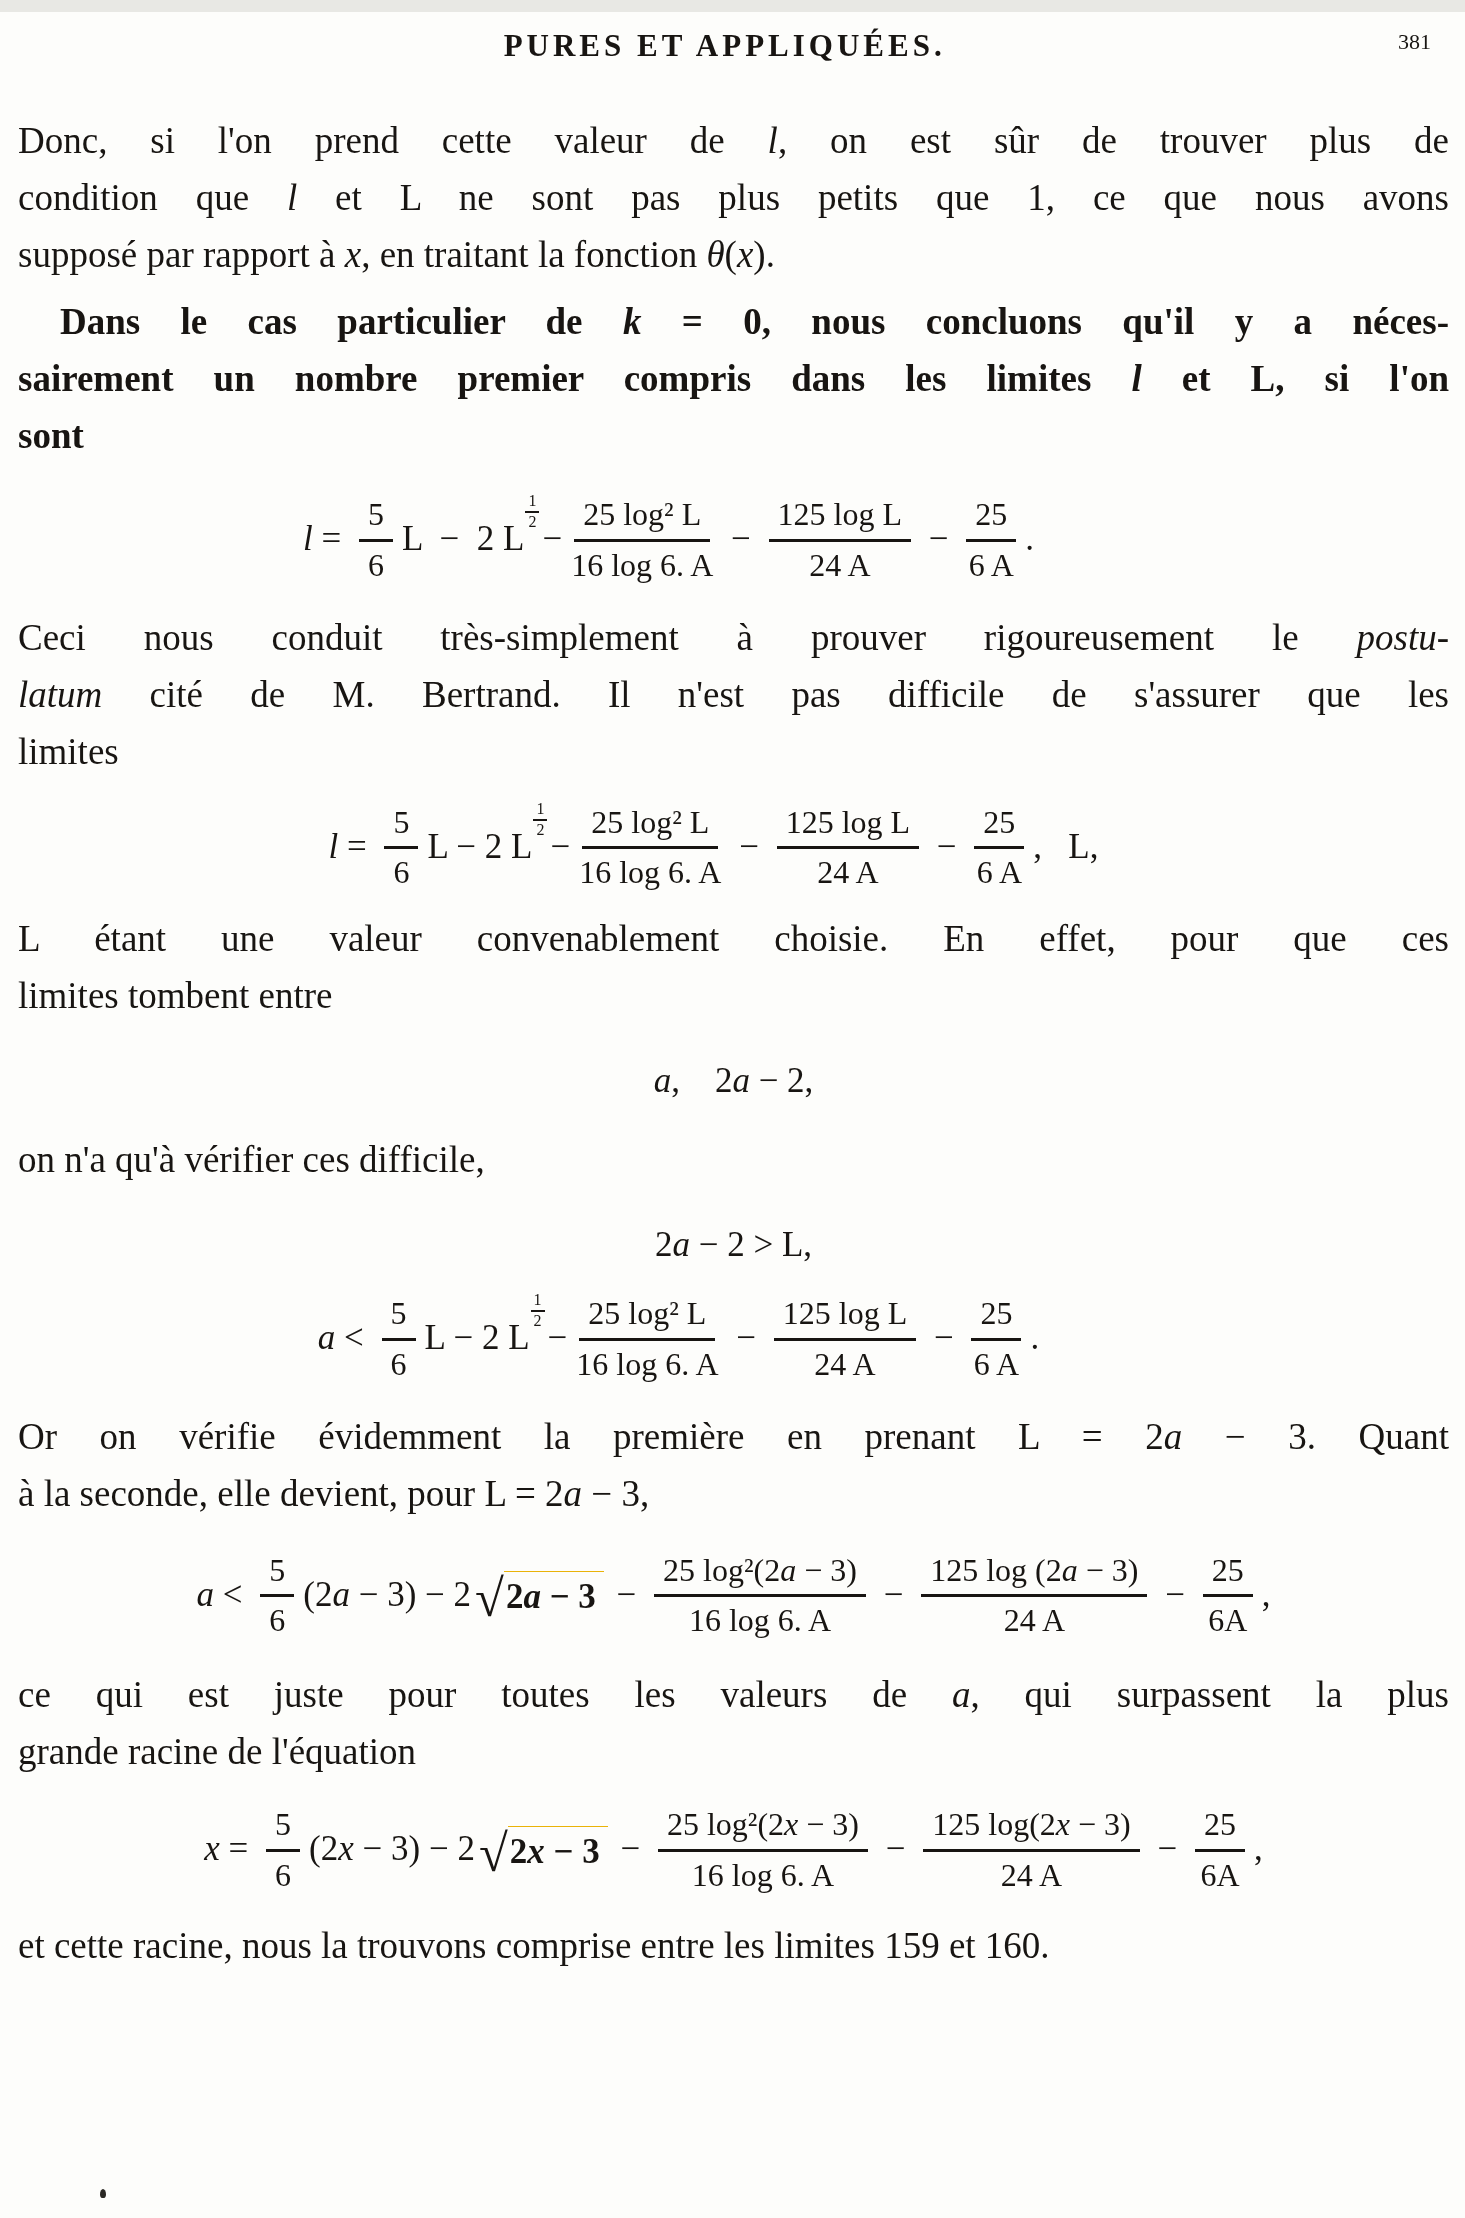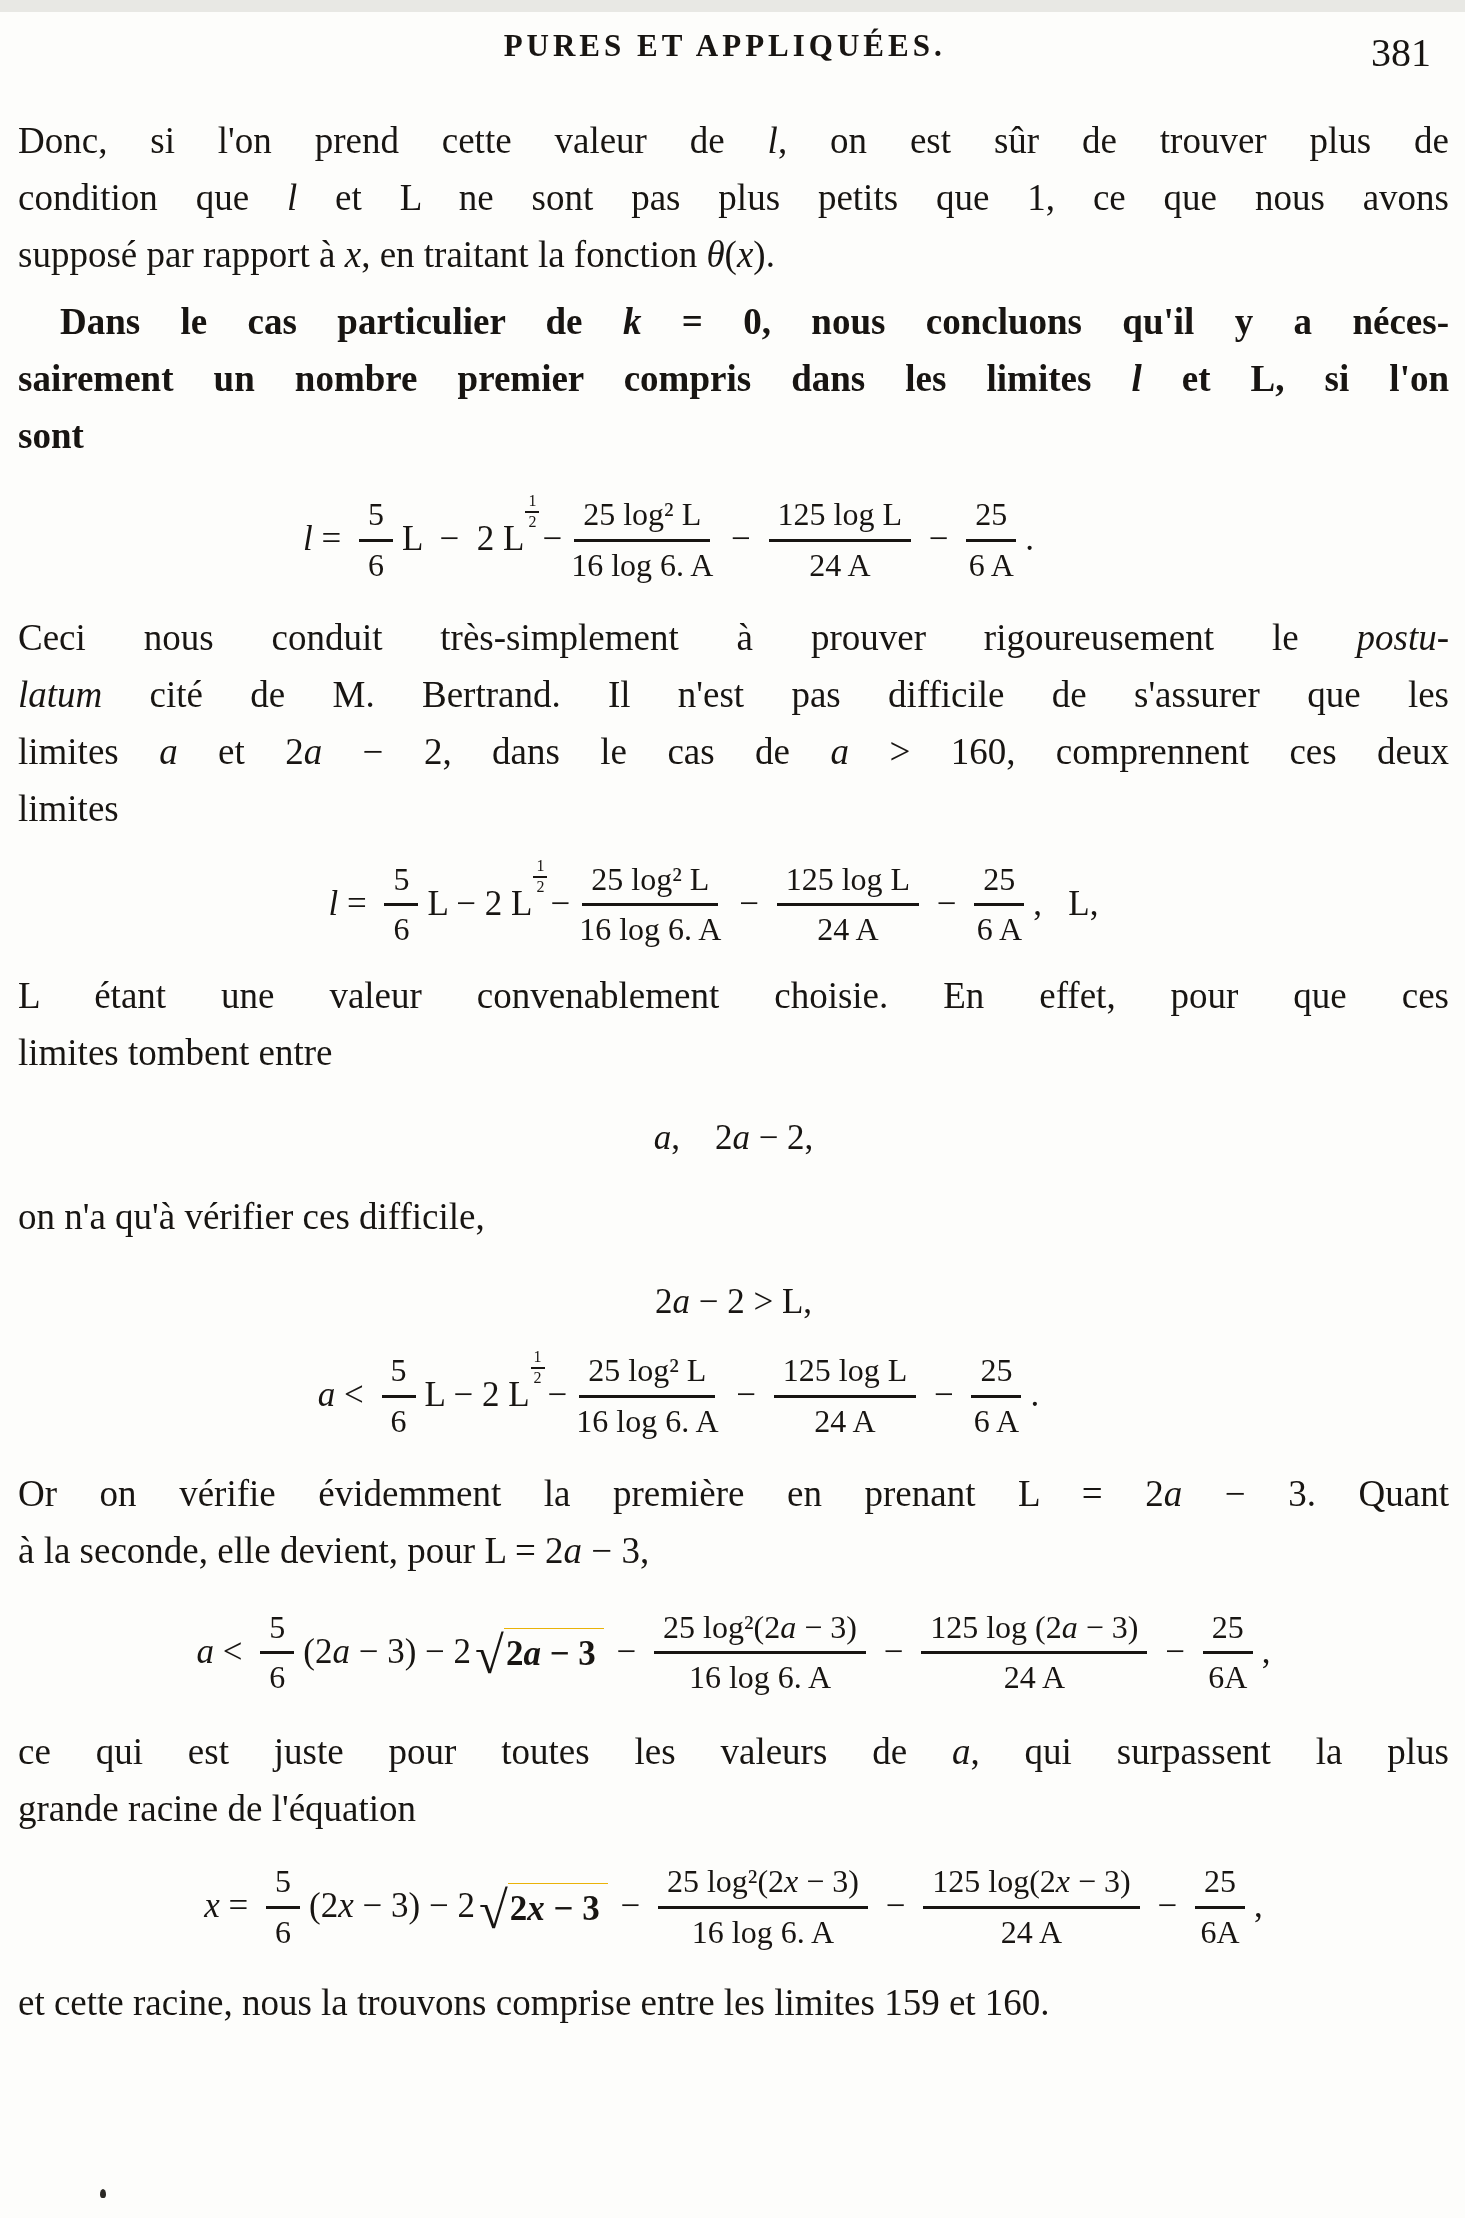--- a/index.html
+++ b/index.html
@@ -9,21 +9,21 @@
     background:#fdfdfb;color:#181512;
     font-family:"Liberation Serif","DejaVu Serif",serif;
     padding:16px 16px 0 18px;
   }
   
   .hdr{position:relative;height:52px;margin-bottom:30px;}
   .running-title{
     position:absolute;left:50%;transform:translateX(-52%);
     font-size:31px;font-weight:700;letter-spacing:4px;white-space:pre;
   }
-  .page-number{position:absolute;right:18px;top:1px;font-size:40px;}
+  .page-number{position:absolute;right:18px;top:1px;font-size:22px;}
   
   .para{font-size:37px;}
   .line{
     height:57px;line-height:57px;
     text-align:justify;text-align-last:justify;
   }
   .line.last{text-align:right;text-align-last:left;}
   .line.indent{text-indent:42px;}
   
   .display{
@@ -75,21 +75,20 @@
       <div class="line indent">Dans le cas particulier de <i>k</i> = 0, nous concluons qu'il y a néces-</div>
       <div class="line">sairement un nombre premier compris dans les limites <i>l</i> et L, si l'on</div>
       <div class="line last">sont</div>
     </section>
 
   <div class="formula" style="margin:30px 130px 24px 0;"><span class="ftxt"><i>l</i> = </span><span class="frac"><span class="num">5</span><span class="den">6</span></span><span class="ftxt">L  −  2 L</span><span class="supfrac"><span class="num">1</span><span class="den">2</span></span><span class="ftxt">−</span><span class="frac"><span class="num">25 log² L</span><span class="den">16 log 6. A</span></span><span class="ftxt"> − </span><span class="frac"><span class="num">125 log L</span><span class="den">24 A</span></span><span class="ftxt"> − </span><span class="frac"><span class="num">25</span><span class="den">6 A</span></span><span class="ftxt">.</span></div>
 
   <section class="para" style="margin-top:6px;">
       <div class="line">Ceci nous conduit très-simplement à prouver rigoureusement le <i>postu-</i></div>
       <div class="line"><i>latum</i> cité de M. Bertrand. Il n'est pas difficile de s'assurer que les</div>
-      <div class="line">limites <i>a</i> et 2<i>a</i> − 2, dans le cas de <i>a</i> &gt; 160, comprennent ces deux</div>
       <div class="line last">limites</div>
     </section>
 
   <div class="formula" style="margin:22px 40px 18px 0;"><span class="ftxt"><i>l</i> = </span><span class="frac"><span class="num">5</span><span class="den">6</span></span><span class="ftxt">L − 2 L</span><span class="supfrac"><span class="num">1</span><span class="den">2</span></span><span class="ftxt">−</span><span class="frac"><span class="num">25 log² L</span><span class="den">16 log 6. A</span></span><span class="ftxt"> − </span><span class="frac"><span class="num">125 log L</span><span class="den">24 A</span></span><span class="ftxt"> − </span><span class="frac"><span class="num">25</span><span class="den">6 A</span></span><span class="ftxt">,   L,</span></div>
 
   <section class="para" style="margin-top:8px;">
       <div class="line">L étant une valeur convenablement choisie. En effet, pour que ces</div>
       <div class="line last">limites tombent entre</div>
     </section>
 

